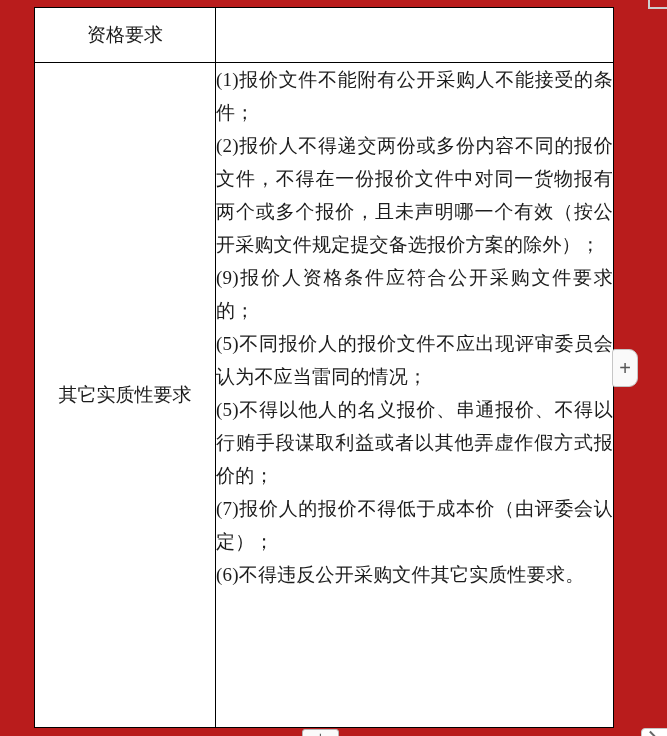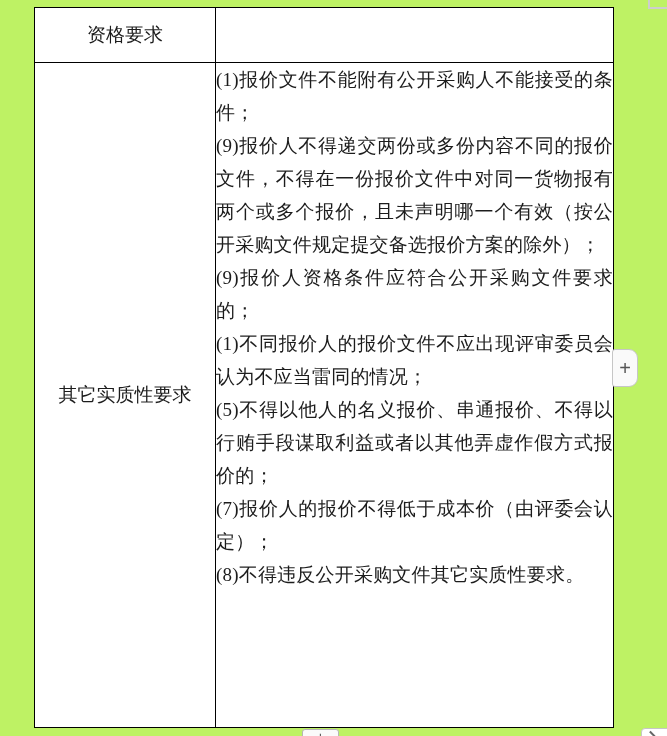--- a/index.html
+++ b/index.html
@@ -1,20 +1,20 @@
 <!DOCTYPE html>
 <html><head>
 <meta charset="utf-8">
 <style>
   html, body { margin: 0; padding: 0; background: #ffffff; }
   .canvas {
     position: relative;
     width: 667px;
     height: 736px;
-    background: #bef264;
+    background: #b91c1c;
     overflow: hidden;
     font-family: "Liberation Serif", "DejaVu Serif", serif;
     color: #1c1c1c;
   }
   table.doc-table {
     position: absolute;
     left: 34px;
     top: 7px;
     border-collapse: collapse;
     table-layout: fixed;
@@ -132,26 +132,26 @@
       <td class="cell-content row1">
         <span></span>
       </td>
     </tr>
     <tr>
       <td class="cell-label row2">
         <span>其它实质性要求</span>
       </td>
       <td class="cell-content row2">
         <p>(1)报价文件不能附有公开采购人不能接受的条件；</p>
-        <p>(9)报价人不得递交两份或多份内容不同的报价文件，不得在一份报价文件中对同一货物报有两个或多个报价，且未声明哪一个有效（按公开采购文件规定提交备选报价方案的除外）；</p>
+        <p>(2)报价人不得递交两份或多份内容不同的报价文件，不得在一份报价文件中对同一货物报有两个或多个报价，且未声明哪一个有效（按公开采购文件规定提交备选报价方案的除外）；</p>
         <p>(9)报价人资格条件应符合公开采购文件要求的；</p>
-        <p>(1)不同报价人的报价文件不应出现评审委员会认为不应当雷同的情况；</p>
+        <p>(5)不同报价人的报价文件不应出现评审委员会认为不应当雷同的情况；</p>
         <p>(5)不得以他人的名义报价、串通报价、不得以行贿手段谋取利益或者以其他弄虚作假方式报价的；</p>
         <p>(7)报价人的报价不得低于成本价（由评委会认定）；</p>
-        <p>(8)不得违反公开采购文件其它实质性要求。</p>
+        <p>(6)不得违反公开采购文件其它实质性要求。</p>
       </td>
     </tr>
   </tbody>
     </table>
 
   <div class="add-col-btn">
     <span>+</span>
   </div>
 
   <div class="add-row-btn">

